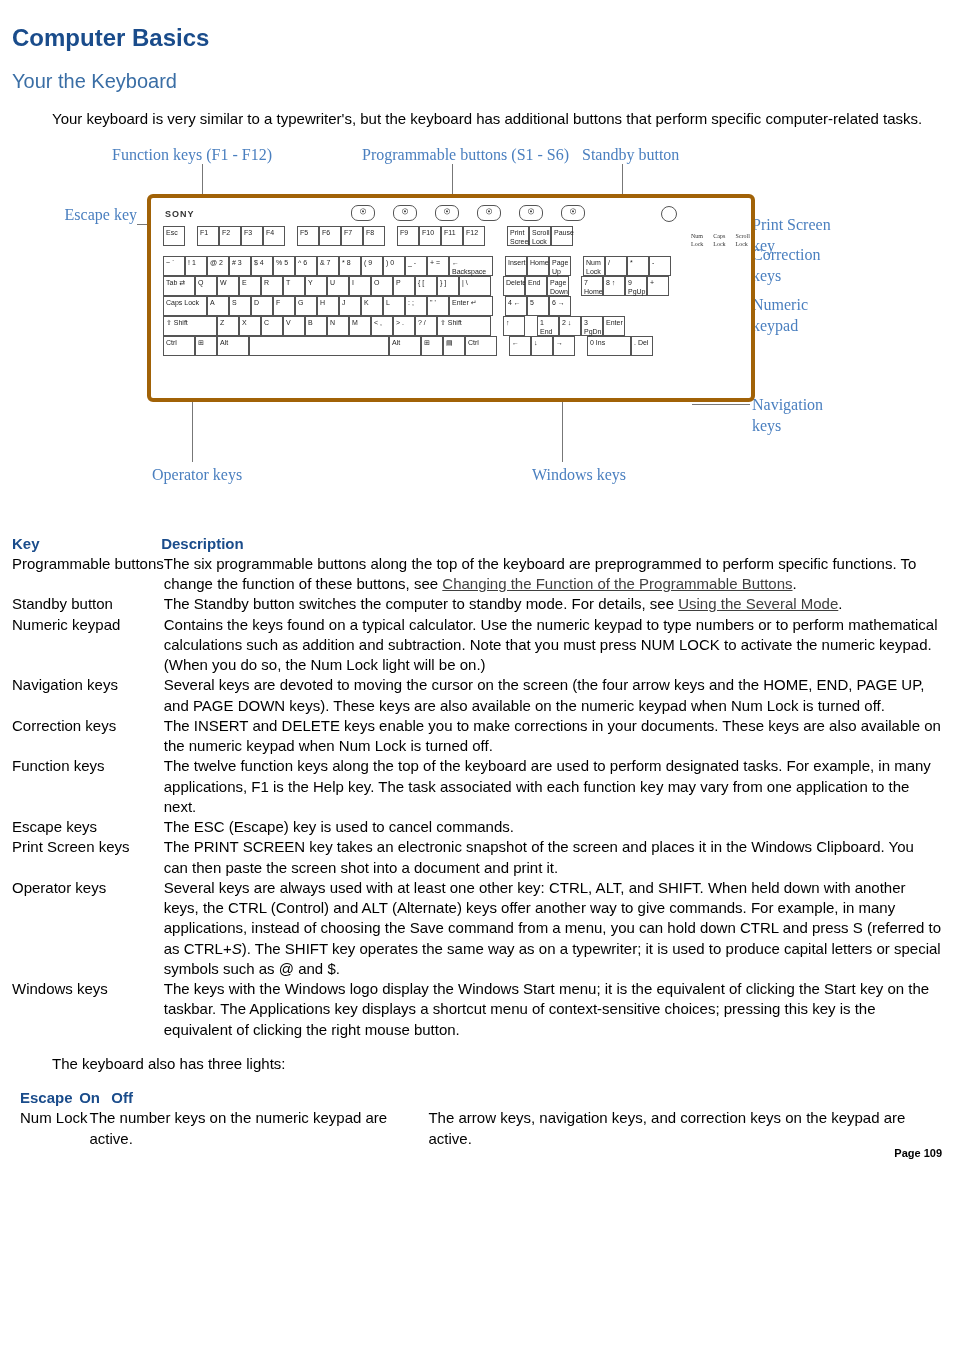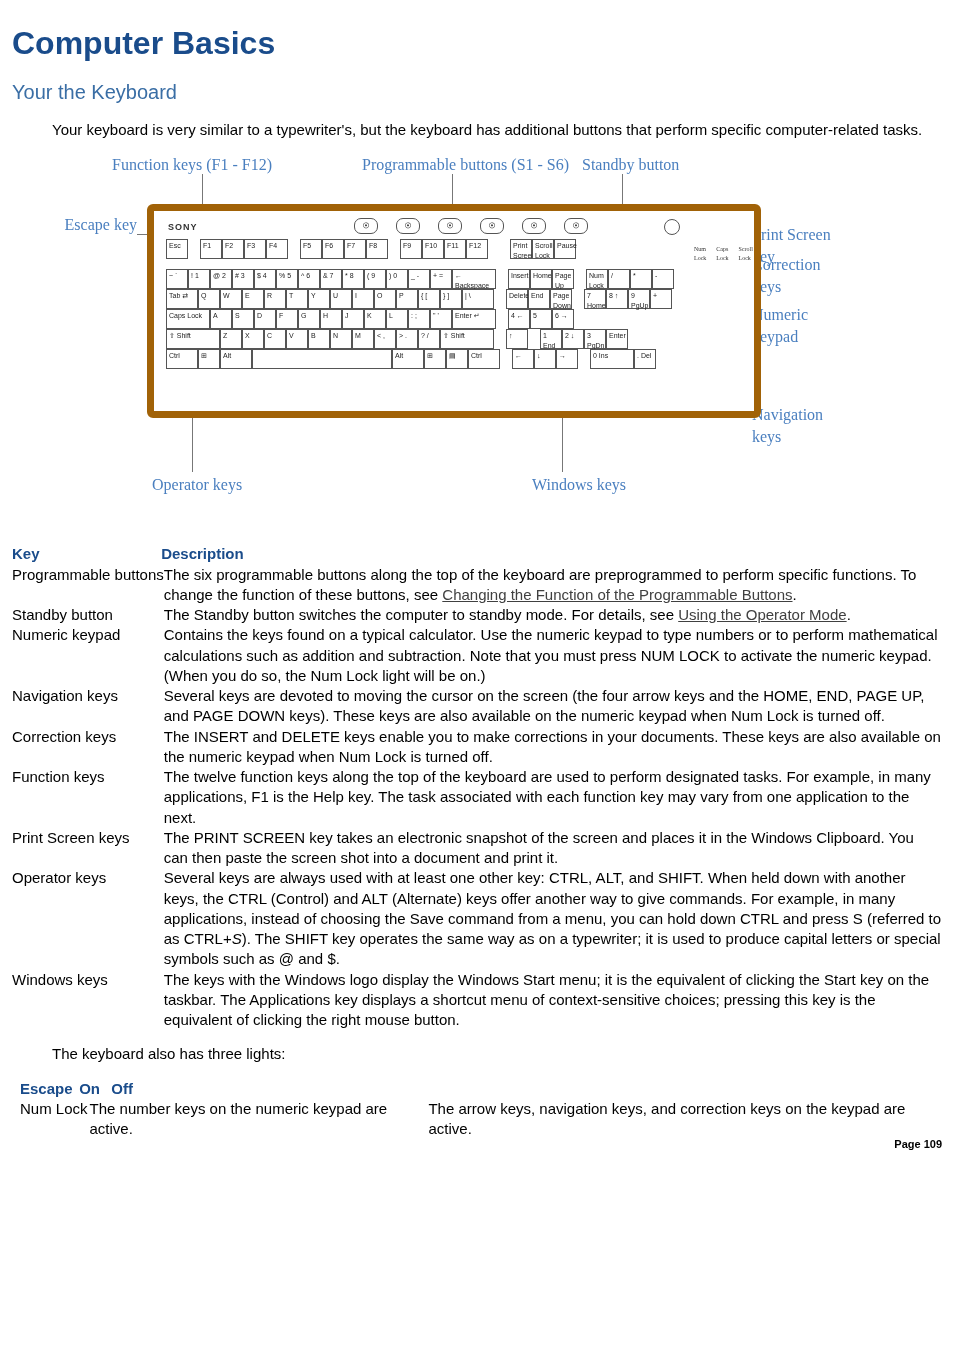--- a/index.html
+++ b/index.html
@@ -8,21 +8,21 @@
     color: #000;
     margin: 0;
     padding: 12px 12px 20px 12px;
     width: 954px;
     box-sizing: border-box;
     line-height: 1.35;
     position: relative;
   }
   h1 {
     color: #1a4c8b;
-    font-size: 32px;
+    font-size: 24px;
     font-weight: bold;
     margin: 10px 0 14px 0;
   }
   h2 {
     color: #3a6ea5;
     font-size: 20px;
     font-weight: normal;
     margin: 0 0 14px 0;
   }
   .intro, .outro {
@@ -39,21 +39,21 @@
     color: #4a7fbf;
     font-size: 16px;
   }
   .flabel { position: absolute; white-space: nowrap; }
   .keyboard-box {
     position: absolute;
     left: 95px;
     top: 50px;
     width: 600px;
     height: 200px;
-    border: 7px solid #a16207;
+    border: 4px solid #a16207;
     border-radius: 6px;
     background: #fff;
   }
   .brand {
     position: absolute;
     left: 14px; top: 10px;
     font-family: Arial, sans-serif;
     font-size: 9px;
     font-weight: bold;
     letter-spacing: 1px;
@@ -326,37 +326,41 @@
 </div>
 
 <table class="key-table">
   <tbody id="t1body">
       <tr>
         <td>Programmable buttons</td>
         <td>The six programmable buttons along the top of the keyboard are preprogrammed to perform specific functions. To change the function of these buttons, see <a class="link" href="#">Changing the Function of the Programmable Buttons</a>.</td>
       </tr>
       <tr>
         <td>Standby button</td>
-        <td>The Standby button switches the computer to standby mode. For details, see <a class="link" href="#">Using the Operator Mode</a>.</td>
+        <td>The Standby button switches the computer to standby mode. For details, see <a class="link" href="#">Using the Several Mode</a>.</td>
       </tr>
       <tr>
         <td>Numeric keypad</td>
         <td>Contains the keys found on a typical calculator. Use the numeric keypad to type numbers or to perform mathematical calculations such as addition and subtraction. Note that you must press NUM LOCK to activate the numeric keypad. (When you do so, the Num Lock light will be on.)</td>
       </tr>
       <tr>
         <td>Navigation keys</td>
         <td>Several keys are devoted to moving the cursor on the screen (the four arrow keys and the HOME, END, PAGE UP, and PAGE DOWN keys). These keys are also available on the numeric keypad when Num Lock is turned off.</td>
       </tr>
       <tr>
         <td>Correction keys</td>
         <td>The INSERT and DELETE keys enable you to make corrections in your documents. These keys are also available on the numeric keypad when Num Lock is turned off.</td>
       </tr>
       <tr>
         <td>Function keys</td>
         <td>The twelve function keys along the top of the keyboard are used to perform designated tasks. For example, in many applications, F1 is the Help key. The task associated with each function key may vary from one application to the next.</td>
+      </tr>
+      <tr>
+        <td>Escape keys</td>
+        <td>The ESC (Escape) key is used to cancel commands.</td>
       </tr>
       <tr>
         <td>Print Screen keys</td>
         <td>The PRINT SCREEN key takes an electronic snapshot of the screen and places it in the Windows Clipboard. You can then paste the screen shot into a document and print it.</td>
       </tr>
       <tr>
         <td>Operator keys</td>
         <td>Several keys are always used with at least one other key: CTRL, ALT, and SHIFT. When held down with another keys, the CTRL (Control) and ALT (Alternate) keys offer another way to give commands. For example, in many applications, instead of choosing the Save command from a menu, you can hold down CTRL and press S (referred to as CTRL+<span class="italic">S</span>). The SHIFT key operates the same way as on a typewriter; it is used to produce capital letters or special symbols such as @ and $.</td>
       </tr>
       <tr>

